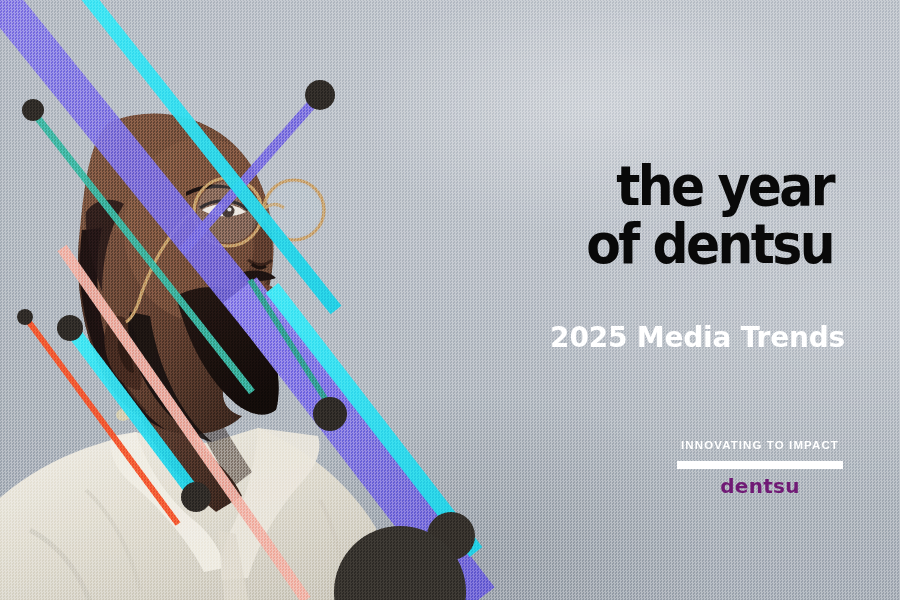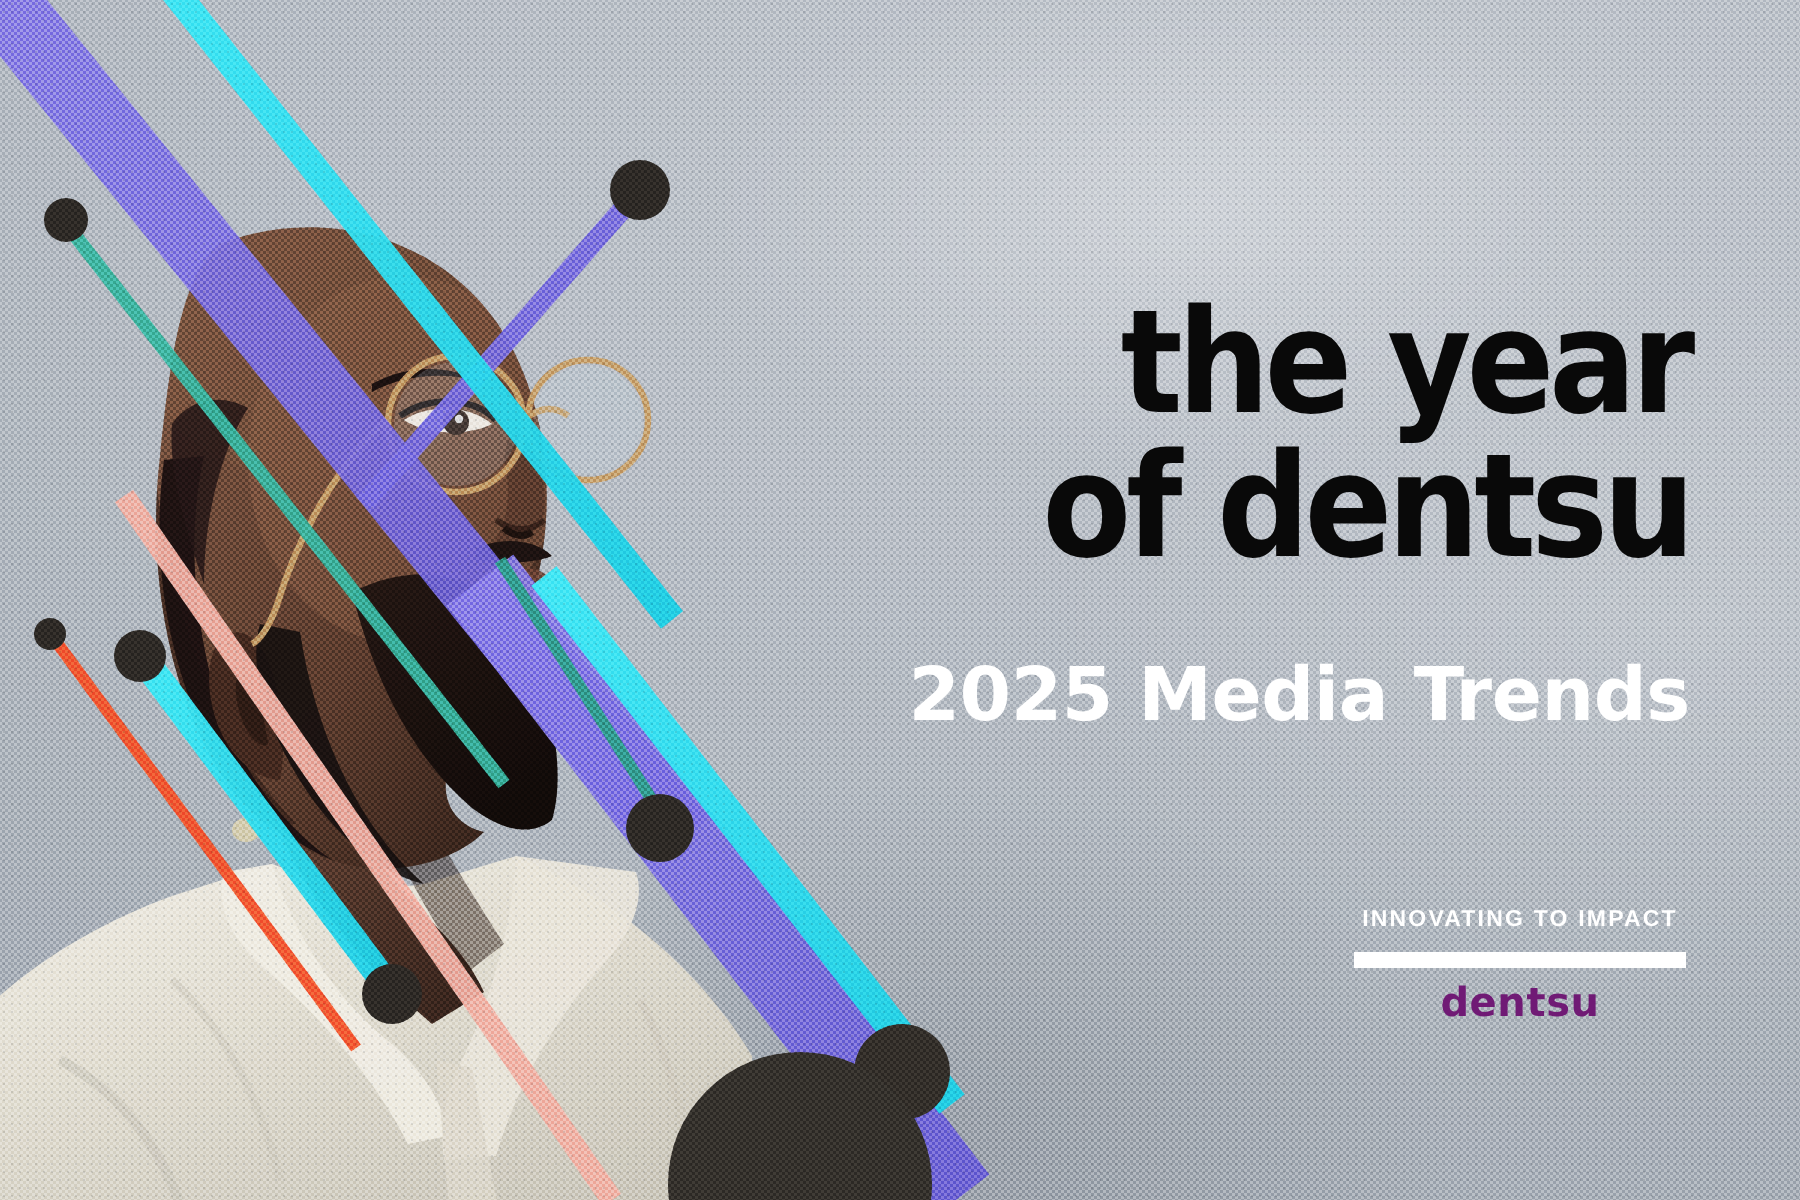--- a/index.html
+++ b/index.html
@@ -50,38 +50,38 @@
     position:absolute;left:-10px;top:60px;width:390px;height:560px;
   }
   .portrait svg{width:100%;height:100%;display:block;}
 
   
   .copy{
     position:absolute;right:55px;top:0;width:420px;height:600px;
     display:flex;flex-direction:column;align-items:flex-end;
   }
   .headline{
-    margin:0;padding:0;
+    margin:12px;padding:0;
     color:#090909;
     font-weight:700;
-    font-size:72px;
+    font-size:56px;
     line-height:.92;
     letter-spacing:-2.6px;
     text-align:right;
     font-family:"DejaVu Sans","Liberation Sans",sans-serif;
     font-stretch:condensed;
   }
   .headline .l1{display:block;margin-top:148px;}
   .headline .l2{display:block;margin-top:6px;}
 
   .subhead{
     margin:0;padding:0;
     margin-top:40px;
     color:#ffffff;
-    font-size:37px;
+    font-size:28px;
     font-weight:700;
     letter-spacing:-.2px;
     text-align:right;
     font-family:"DejaVu Sans","Liberation Sans",sans-serif;
   }
 
   .logo-block{
     margin-top:86px;
     width:170px;
     display:flex;flex-direction:column;align-items:center;

